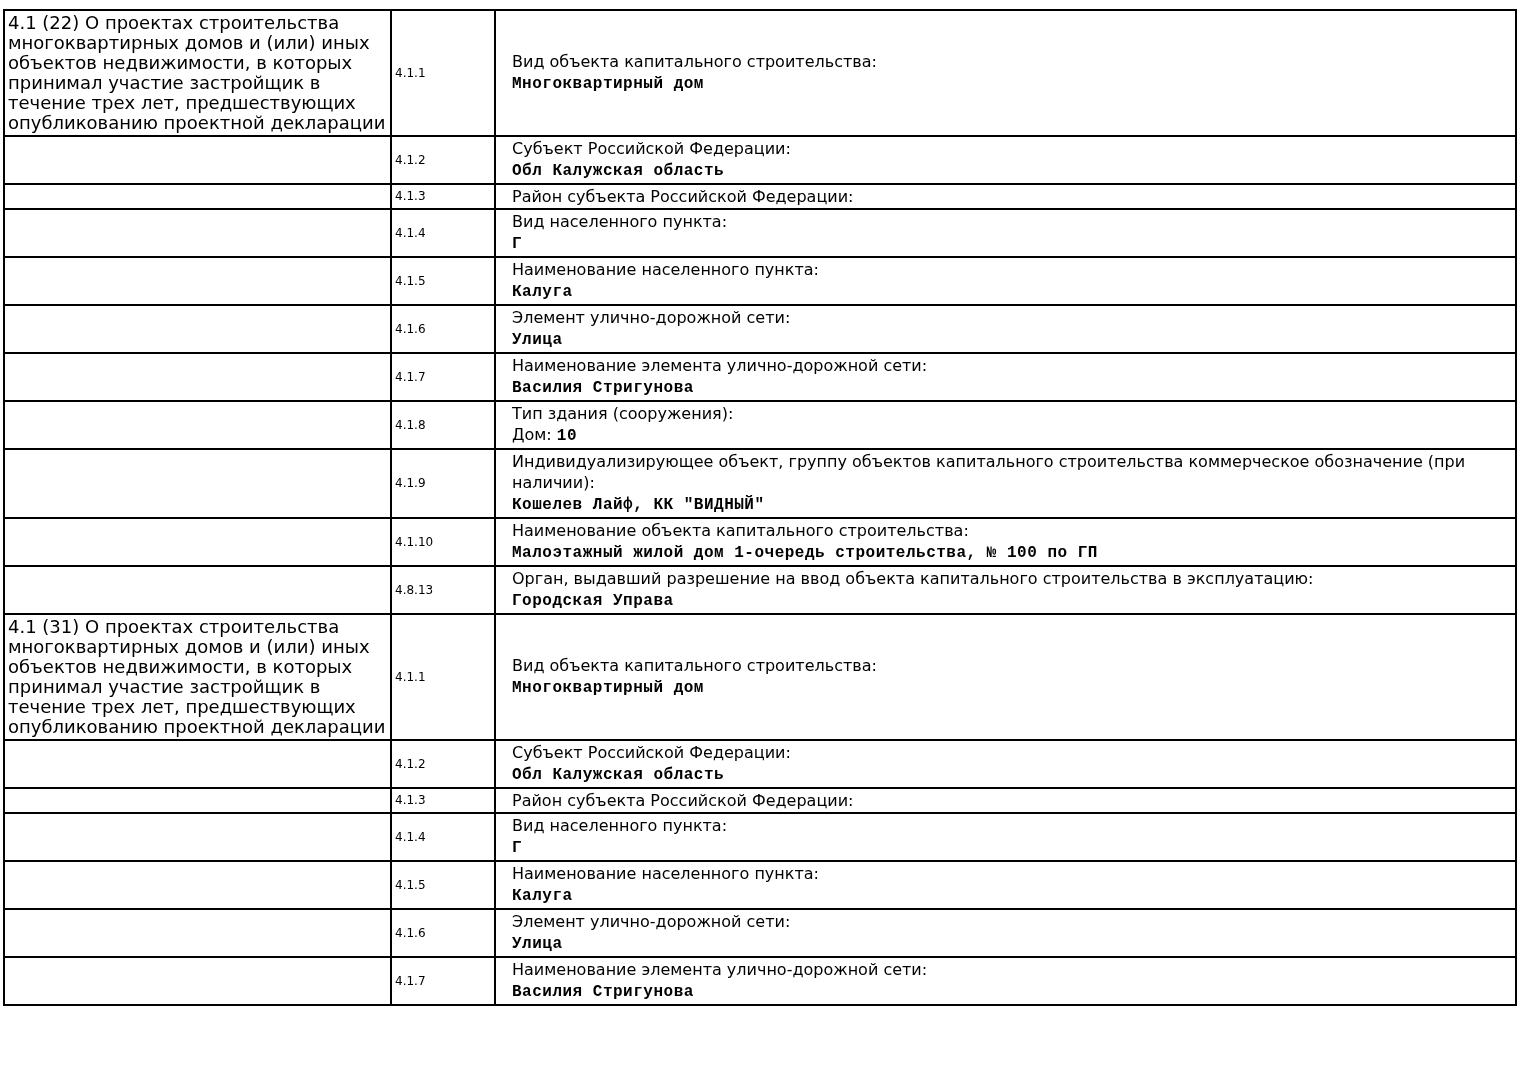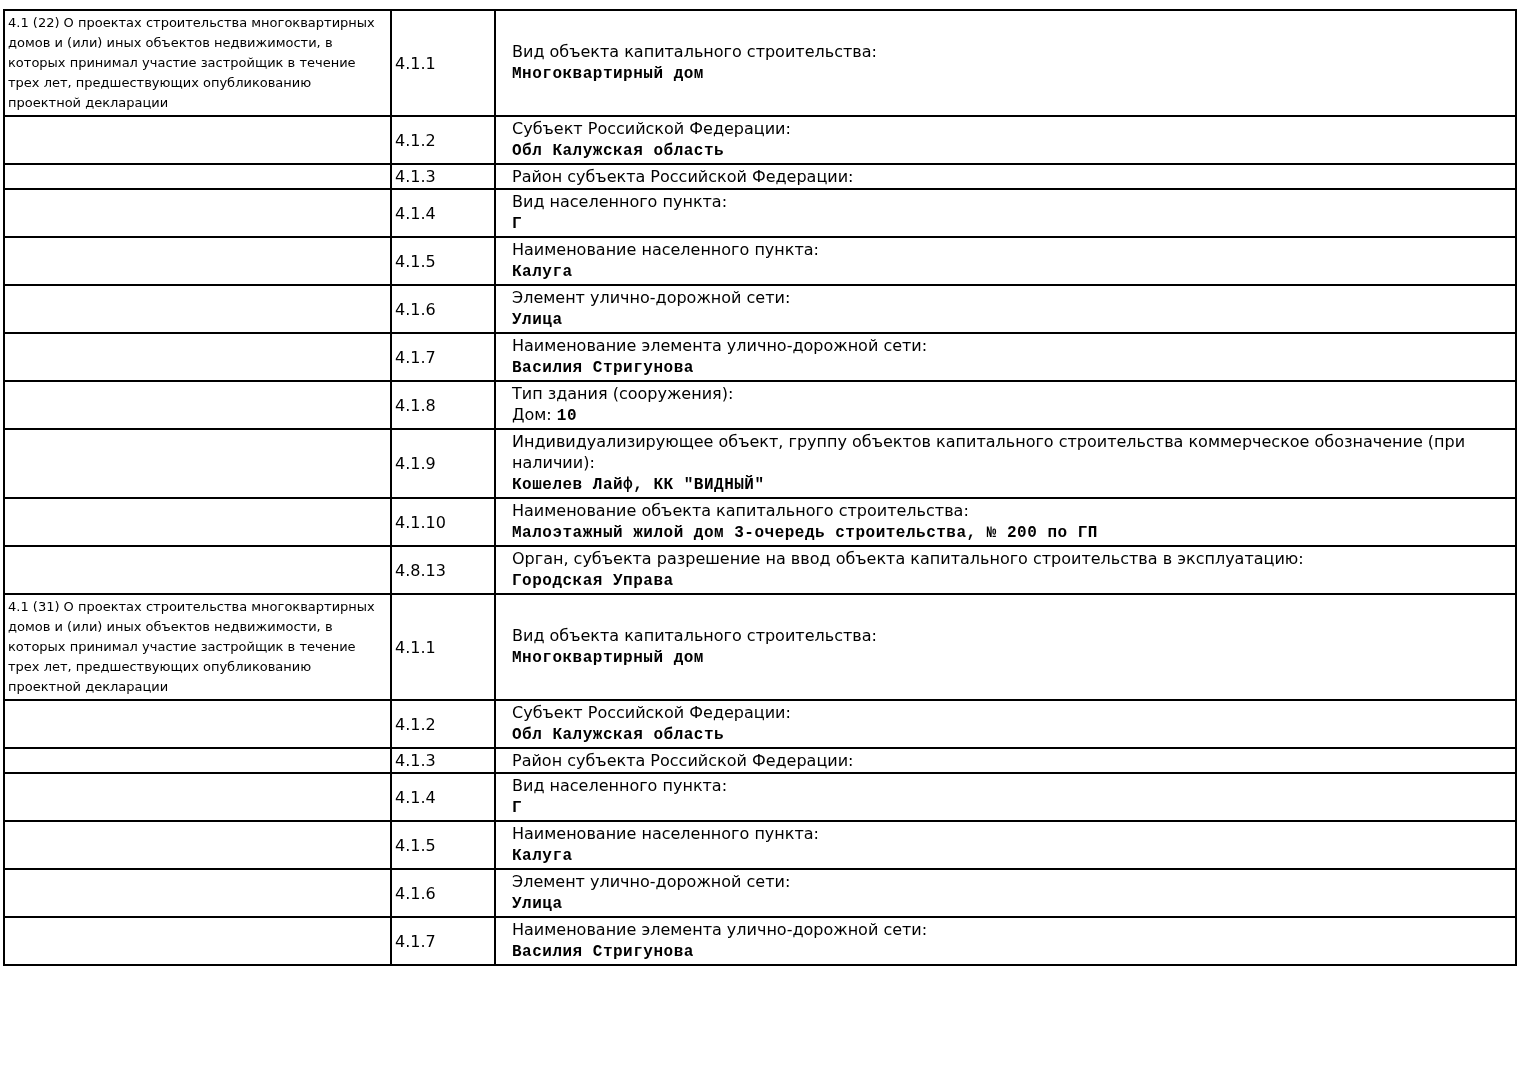--- a/index.html
+++ b/index.html
@@ -24,26 +24,26 @@
     background: #ffffff;
   }
   table.decl td {
     border: 2px solid #000000;
     overflow: hidden;
     vertical-align: middle;
   }
   td.desc {
     vertical-align: top;
     padding: 2px 3px;
-    font-size: 13px;
+    font-size: 18px;
     line-height: 20px;
   }
   td.num {
     padding: 1px 3px;
-    font-size: 16px;
+    font-size: 12px;
     line-height: 21px;
     border-radius: 21px;
   }
   td.content {
     padding: 1px 16px;
     margin-left: 40px;
   }
   .label {
     font-size: 16px;
     line-height: 21px;
@@ -143,28 +143,28 @@
         <td class="content">
             <div class="label">Индивидуализирующее объект, группу объектов капитального строительства коммерческое обозначение (при наличии):</div>
             <div class="valline"><span class="vprefix"></span><span class="value">Кошелев Лайф, КК "ВИДНЫЙ"</span></div>
           </td>
       </tr>
       <tr>
         <td class="desc"></td>
         <td class="num">4.1.10</td>
         <td class="content">
             <div class="label">Наименование объекта капитального строительства:</div>
-            <div class="valline"><span class="vprefix"></span><span class="value">Малоэтажный жилой дом 3-очередь строительства, № 200 по ГП</span></div>
+            <div class="valline"><span class="vprefix"></span><span class="value">Малоэтажный жилой дом 1-очередь строительства, № 100 по ГП</span></div>
           </td>
       </tr>
       <tr>
         <td class="desc"></td>
         <td class="num">4.8.13</td>
         <td class="content">
-            <div class="label">Орган, субъекта разрешение на ввод объекта капитального строительства в эксплуатацию:</div>
+            <div class="label">Орган, выдавший разрешение на ввод объекта капитального строительства в эксплуатацию:</div>
             <div class="valline"><span class="vprefix"></span><span class="value">Городская Управа</span></div>
           </td>
       </tr>
 
       <tr>
         <td class="desc">4.1 (31) О проектах строительства многоквартирных домов и (или) иных объектов недвижимости, в которых принимал участие застройщик в течение трех лет, предшествующих опубликованию проектной декларации</td>
         <td class="num">4.1.1</td>
         <td class="content">
             <div class="label">Вид объекта капитального строительства:</div>
             <div class="valline"><span class="vprefix"></span><span class="value">Многоквартирный дом</span></div>

